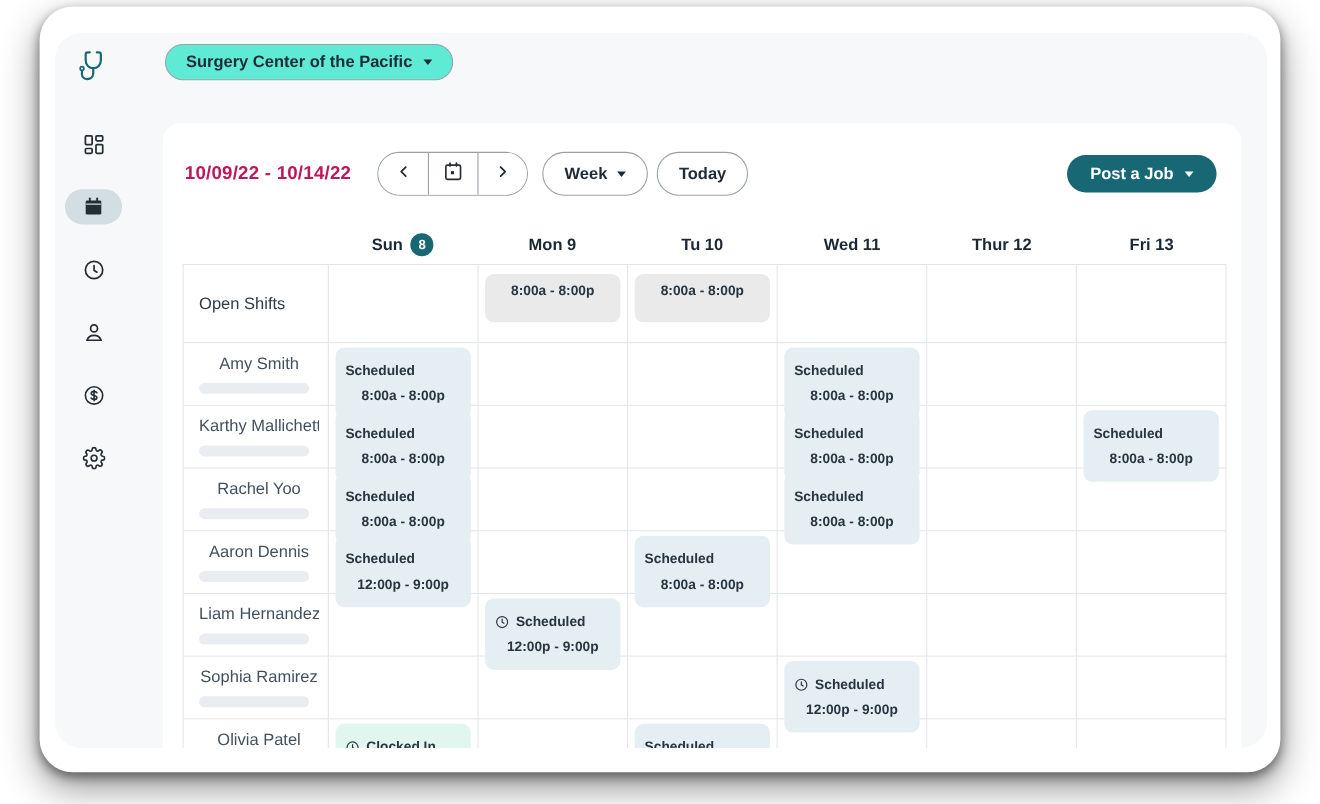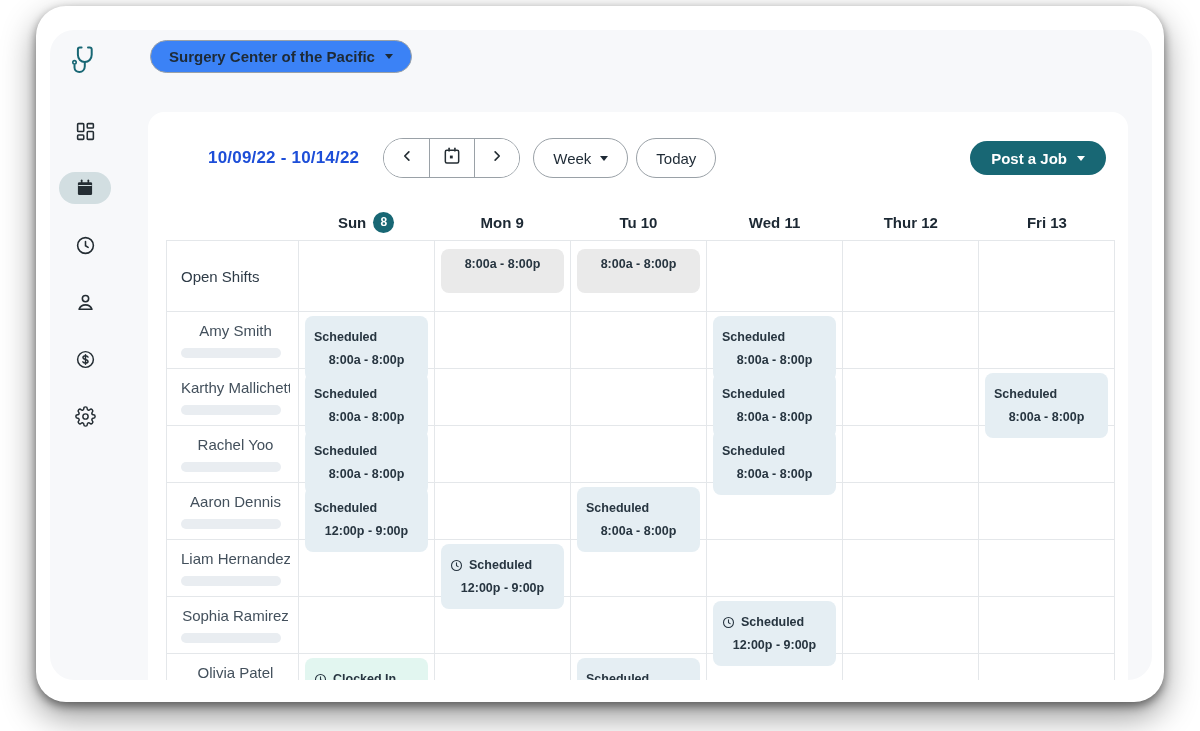--- a/index.html
+++ b/index.html
@@ -30,38 +30,38 @@
   
   .sidebar{position:absolute;left:10px;top:0;width:50px;display:flex;flex-direction:column;align-items:center;}
   .logo{margin-top:14px;width:28px;height:32px;display:flex;align-items:center;justify-content:center;color:var(--accent);}
   .side-nav{margin-top:39px;display:flex;flex-direction:column;align-items:center;gap:25px;}
   .side-item{width:52px;height:32px;display:flex;align-items:center;justify-content:center;border-radius:16px;color:#242D33;cursor:pointer;}
   .side-item.active{background:var(--active-pill);}
   .side-item svg{display:block;}
   
   .org-pill{
     position:absolute;left:100px;top:10px;height:33px;padding:0 18px;
-    display:inline-flex;align-items:center;gap:10px;background:#3b82f6;
+    display:inline-flex;align-items:center;gap:10px;background:#5eead4;
     border:1px solid #9AA1A7;border-radius:17px;font-size:15px;font-weight:600;color:#1E2A35;cursor:pointer;
   }
   .caret{width:0;height:0;border-left:4px solid transparent;border-right:4px solid transparent;border-top:5px solid currentColor;display:inline-block;}
   
   .panel{
     position:absolute;left:98px;top:82px;right:24px;bottom:0;
     background:#fff;border-radius:16px 16px 0 0;overflow:hidden;
   }
   .toolbar{position:absolute;left:20px;right:22px;top:26px;height:40px;display:flex;align-items:center;}
-  .date-range{font-size:17px;font-weight:700;color:#1d4ed8;margin-right:24px;letter-spacing:.2px;margin-left:40px;}
+  .date-range{font-size:17px;font-weight:700;color:#be185d;margin-right:24px;letter-spacing:.2px;}
   .nav-group{display:flex;height:40px;border:1px solid #9AA1A7;border-radius:20px;overflow:hidden;background:#fff;}
   .nav-seg{width:45px;display:flex;align-items:center;justify-content:center;color:#242D33;cursor:pointer;background:#fff;}
   .nav-seg + .nav-seg{border-left:1px solid #9AA1A7;}
   .pill-btn{
     height:40px;display:inline-flex;align-items:center;justify-content:center;gap:9px;
     padding:0 19px;border:1px solid #9AA1A7;border-radius:20px;background:#fff;
-    font-size:15px;font-weight:400;color:#1E2A35;cursor:pointer;
+    font-size:15px;font-weight:700;color:#1E2A35;cursor:pointer;
   }
   .week-btn{margin-left:13px;}
   .today-btn{margin-left:8px;}
   .post-job{
     margin-left:auto;height:34px;padding:0 21px;border:none;border-radius:19px;
     background:var(--accent);color:#fff;font-size:15px;font-weight:600;
     display:inline-flex;align-items:center;gap:10px;cursor:pointer;
   }
   
   .sched{position:absolute;left:18px;top:92px;width:949px;text-align:center;}

